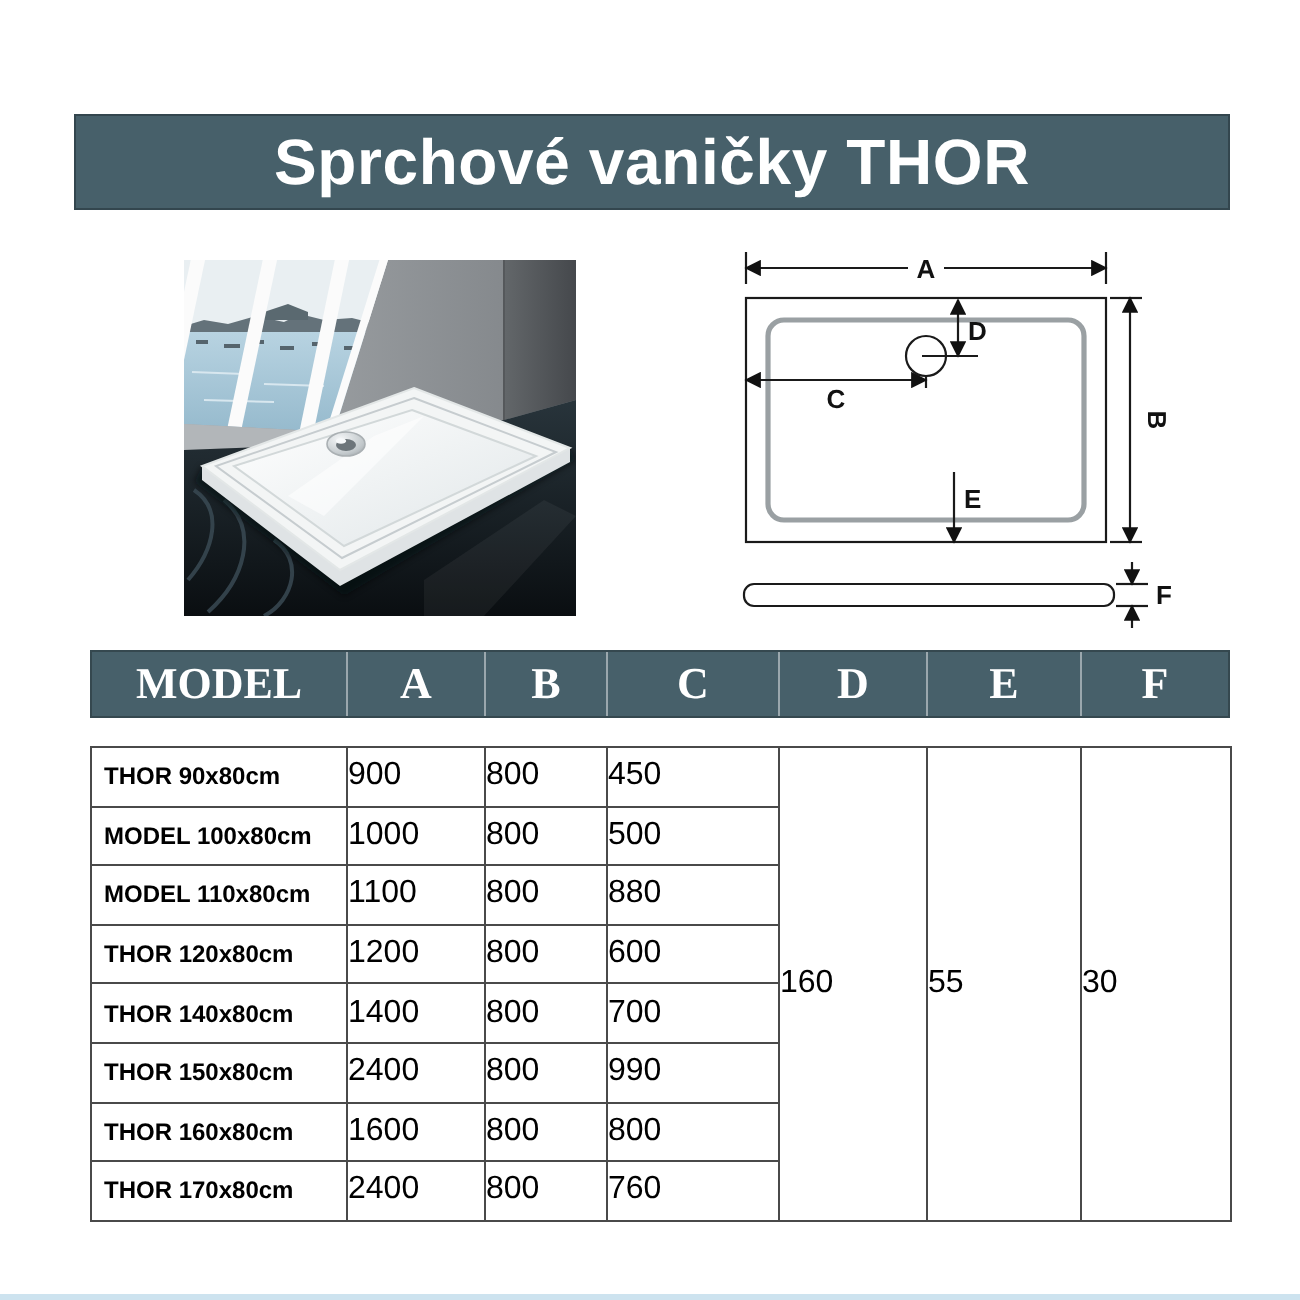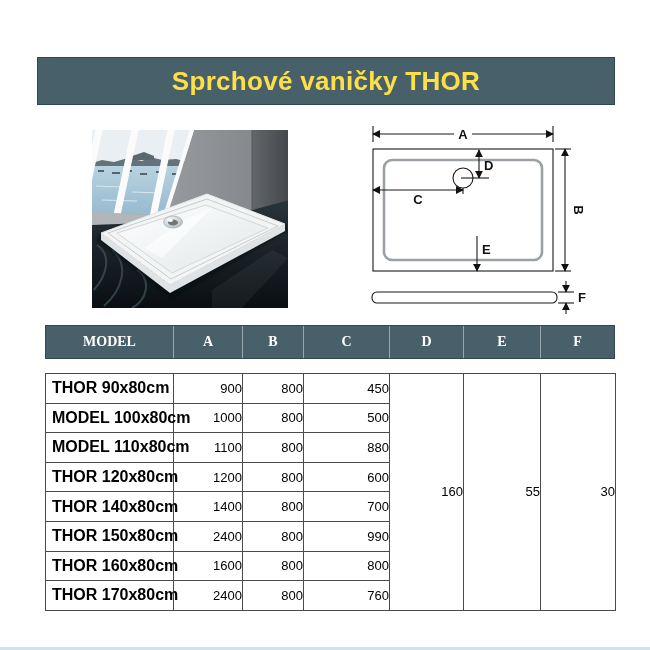--- a/index.html
+++ b/index.html
@@ -7,55 +7,55 @@
     width:650px;height:650px;position:relative;background:#ffffff;
     font-family:"Liberation Sans",sans-serif;overflow:hidden;
   }
   
   .title-bar{
     position:absolute;left:37px;top:57px;width:578px;height:48px;
     background:#47606a;border:1px solid #33464e;box-sizing:border-box;
     display:flex;align-items:center;justify-content:center;
   }
   .title-bar span{
-    color:#fde047;font-size:26px;font-weight:bold;letter-spacing:.3px;
+    color:#ffffff;font-size:32px;font-weight:bold;letter-spacing:.3px;
     white-space:nowrap;
   }
   
   .photo{position:absolute;left:92px;top:130px;width:196px;height:178px;}
   
   .diagram{position:absolute;left:350px;top:112px;width:285px;height:205px;}
   .dim-label{font-family:"Liberation Sans",sans-serif;font-size:13px;font-weight:bold;fill:#111;}
   
   .thead-bar{
     position:absolute;left:45px;top:325px;width:570px;height:34px;
     background:#47606a;border:1px solid #35484f;box-sizing:border-box;
     display:flex;align-items:stretch;
-    font-family:"Liberation Serif",serif;color:#fff;font-weight:bold;font-size:14px;
+    font-family:"Liberation Serif",serif;color:#fff;font-weight:bold;font-size:22px;
   }
   .thead-bar .hcell{
     display:flex;align-items:center;justify-content:center;
     box-sizing:border-box;border-left:1px solid rgba(255,255,255,.45);
   }
   .thead-bar .hcell:first-child{border-left:none;}
   .hc-model{flex:0 0 127px;}
   .hc-a{flex:0 0 69px;} .hc-b{flex:0 0 61px;} .hc-c{flex:0 0 86px;}
   .hc-d{flex:0 0 74px;} .hc-e{flex:0 0 77px;} .hc-f{flex:1;}
   
   table.spec{
     position:absolute;left:45px;top:373px;width:570px;height:229px;
     border-collapse:collapse;table-layout:fixed;
   }
   table.spec td{
     border:1px solid #4a4a4a;height:28.6px;padding:0;
-    font-size:13px;color:#000;text-align:right;vertical-align:middle;
+    font-size:16px;color:#000;text-align:left;vertical-align:middle;
     background:#fff;
   }
   table.spec td.model{
-    text-align:left;padding-left:6px;font-weight:bold;font-size:16px;
+    text-align:left;padding-left:6px;font-weight:bold;font-size:12px;
     white-space:nowrap;
   }
   
   .bottom-strip{position:absolute;left:0;top:647px;width:650px;height:3px;background:#cde3ef;}
 </style>
 </head>
 <body>
 
 <div class="title-bar">
   <span>Sprchové vaničky THOR</span>

